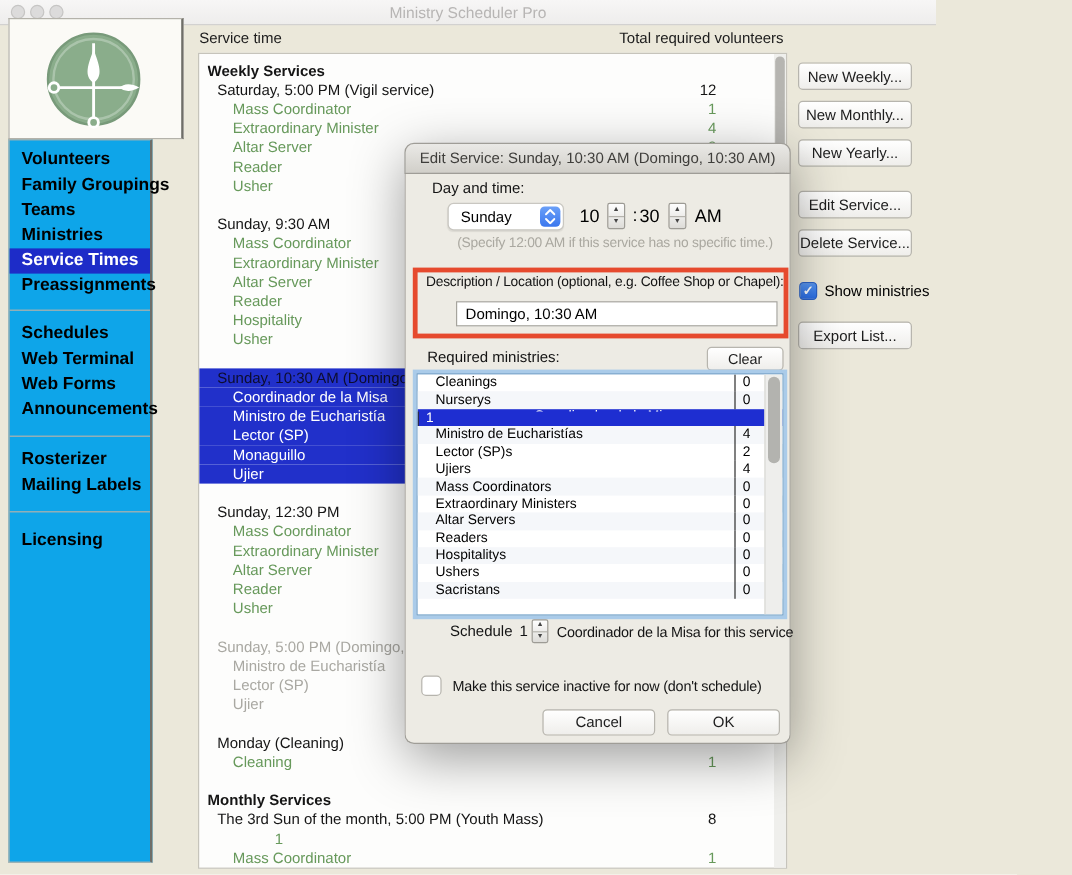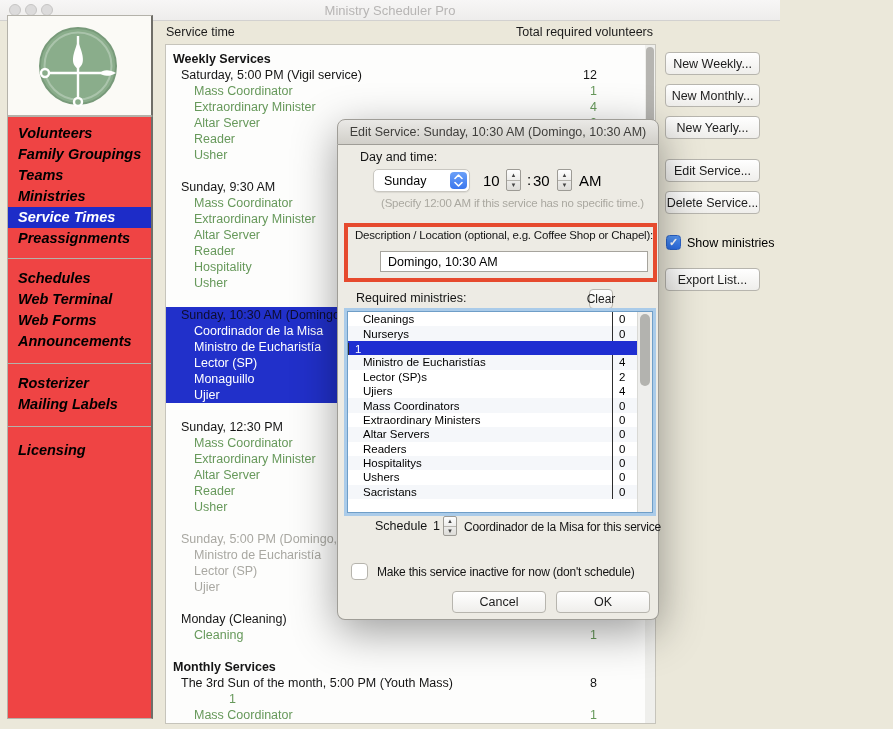--- a/index.html
+++ b/index.html
@@ -12,22 +12,22 @@
   .tl{position:absolute;top:4px;width:12px;height:12px;border-radius:50%;
     background:#dcdbdb;border:1px solid #c6c5c4;box-sizing:border-box;}
   .tl.c{left:9px}.tl.m{left:25px}.tl.z{left:41px}
   .win-title{position:absolute;left:0;top:3px;width:100%;text-align:center;
     font-size:13px;color:#b7b5b4;}
 
   
   .sidebar{position:absolute;left:7px;top:15px;width:146px;height:704px;}
   .logo-box{position:absolute;left:0;top:0;width:146px;height:101px;background:#fbfaf6;
     border:1px solid #b4b2aa;border-right:2px solid #6f6e68;box-sizing:border-box;}
-  .nav-box{position:absolute;left:0;top:101px;width:146px;height:603px;background:#ef4444;
-    border:1px solid #b4b2aa;border-right:2px solid #6f6e68;box-sizing:border-box;font-style:italic;}
+  .nav-box{position:absolute;left:0;top:101px;width:120px;height:603px;background:#0ea5e9;
+    border:1px solid #b4b2aa;border-right:2px solid #6f6e68;box-sizing:border-box;}
   .nav-section{border-bottom:1px solid #b4b2aa;padding:6px 0 9px;}
   .nav-section:nth-child(2){padding:9px 0 11px;}
   .nav-section:nth-child(3){padding:9px 0 11px;}
   .nav-section:nth-child(4){padding:13px 0 12px;border-bottom:none;}
   .nav-item{height:21px;line-height:21px;padding-left:10px;font-weight:bold;
     font-size:14.5px;color:#000;white-space:nowrap;cursor:default;}
   .nav-item.selected{background:#1d2cc8;color:#fff;}
 
   
   .hdr-left{position:absolute;left:166px;top:25px;font-size:12.5px;color:#1c1c1c;}
@@ -87,21 +87,21 @@
   .timetxt{position:absolute;font-size:15px;color:#000;}
   .stepper{position:absolute;width:15px;height:22px;border:1px solid #9d9b95;
     background:linear-gradient(#fefefe,#dddcd8);border-radius:2px;box-sizing:border-box;
     display:flex;flex-direction:column;}
   .stepper span{flex:1;display:flex;align-items:center;justify-content:center;
     font-size:6px;color:#444;line-height:1;}
   .stepper span:first-child{border-bottom:1px solid #b5b3ad;}
   .txt-field{position:absolute;left:43px;top:132px;width:268px;height:21px;
     border:1px solid #a6a49d;background:#fff;font-family:"Liberation Sans",sans-serif;
     font-size:12.5px;color:#000;padding:0 0 0 7px;box-sizing:border-box;border-radius:0;}
-  .clear-btn{position:absolute;left:252px;top:170px;width:24px;height:20px;font-size:12px;}
+  .clear-btn{position:absolute;left:252px;top:170px;width:64px;height:20px;font-size:12px;}
   .mlist{position:absolute;left:10px;top:192px;width:306px;height:202px;background:#fff;
     border:1px solid #6f9ec7;box-shadow:0 0 0 3px #aacbe9;box-sizing:border-box;overflow:hidden;}
   .mrow{height:14.4px;display:flex;align-items:center;font-size:11.5px;color:#000;
     white-space:nowrap;}
   .mrow .mname{flex:1;padding-left:15px;overflow:hidden;}
   .mrow .mcount{flex:none;width:40px;align-self:stretch;display:flex;align-items:center;
     padding-left:6px;border-left:1px solid #2d2d2d;box-sizing:border-box;}
   .mrow.alt{background:#f5f7fa;}
   .mrow.sel{background:#1e2ed1;color:#fff;flex-direction:column;}
   .mlist-scrollbar{position:absolute;right:0;top:0;width:15px;height:200px;

